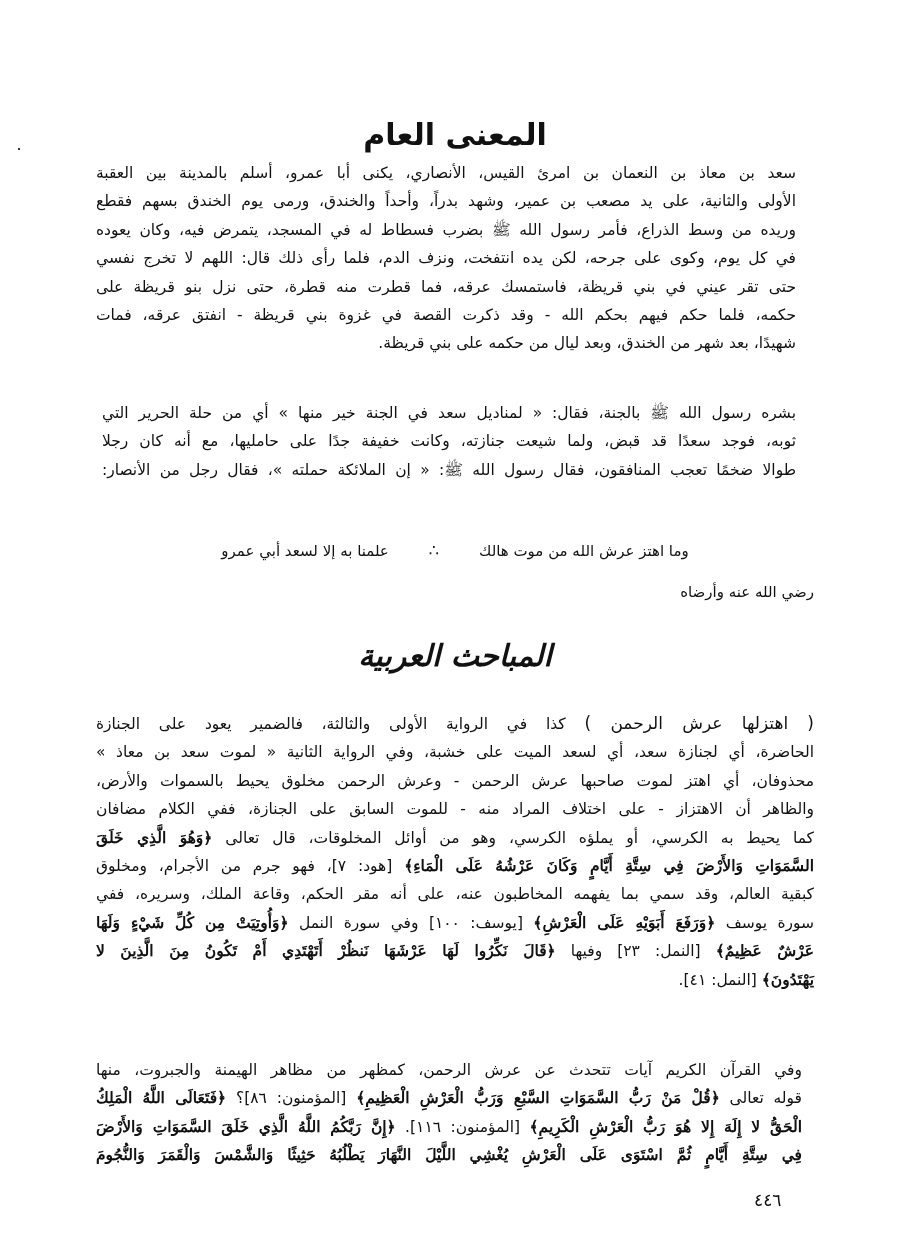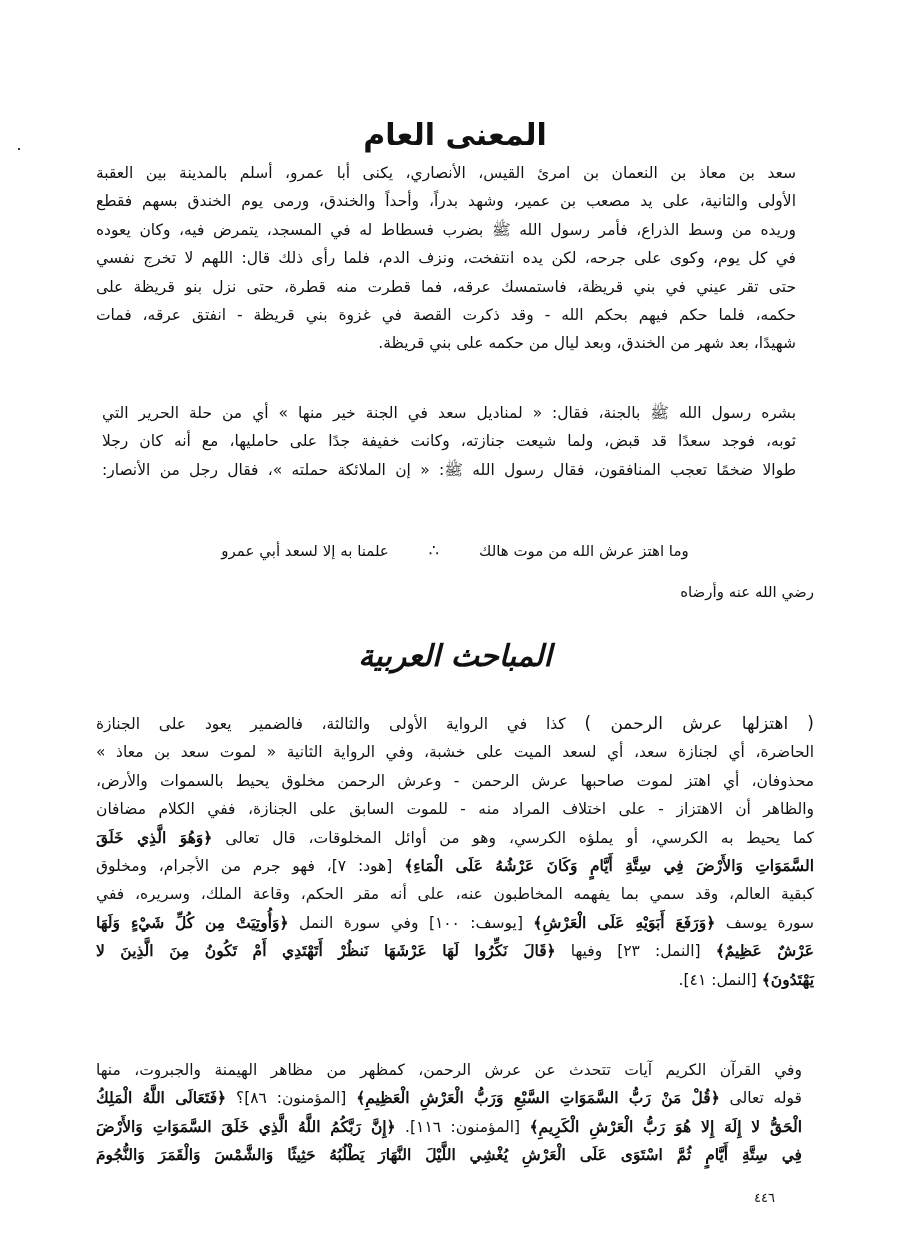--- a/index.html
+++ b/index.html
@@ -67,21 +67,21 @@
       left: 0;
       right: 0;
       text-align: right;
       font-size: 15px;
       line-height: 28px;
     }
     .page-number {
       position: absolute;
       top: 1190px;
       left: 658px;
-      font-size: 13px;
+      font-size: 17px;
       letter-spacing: 2px;
     }
     .mark {
       position: absolute;
       left: 18px;
       top: 148px;
       width: 2px;
       height: 2px;
       background: #333;
     }

